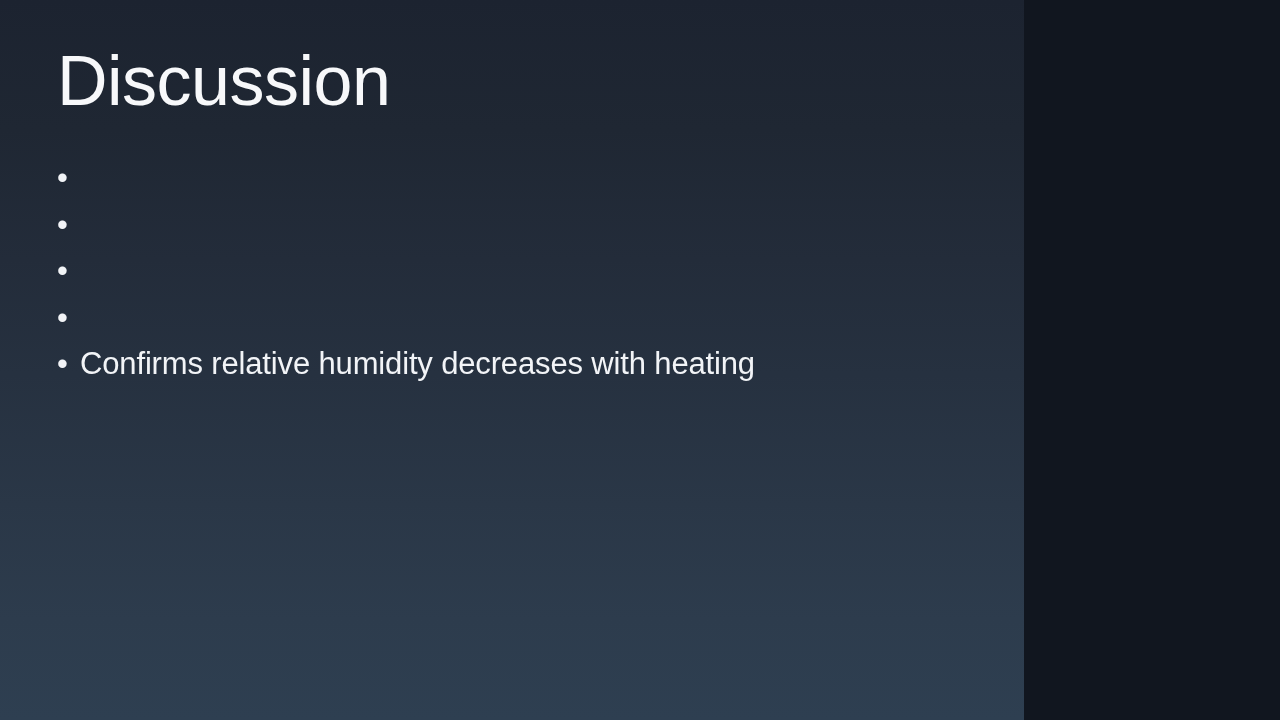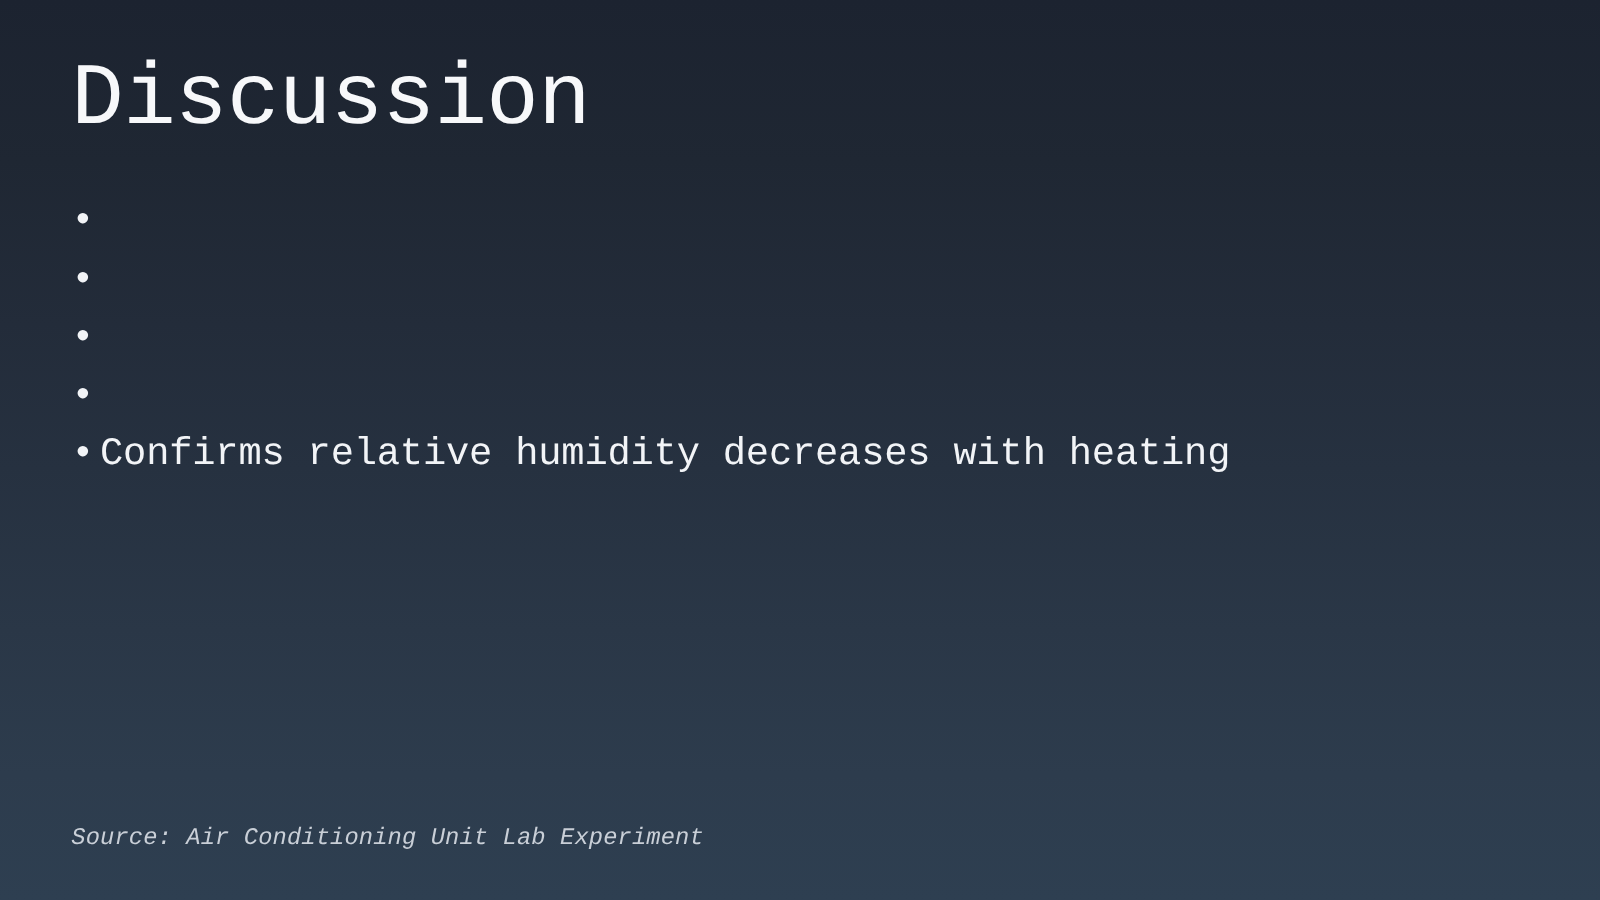--- a/index.html
+++ b/index.html
@@ -3,32 +3,32 @@
 <meta charset="utf-8">
 <title>Discussion Slide</title>
 <style>
   html, body {
     margin: 0;
     padding: 0;
     background: #11161f;
   }
   .slide {
     position: relative;
-    width: 1280px;
+    width: 1024px;
     height: 720px;
     overflow: hidden;
     background: linear-gradient(180deg,
         #1c2330 0%,
         #1f2733 18%,
         #232c3a 36%,
         #263140 52%,
         #2a3747 70%,
         #2d3c4d 86%,
         #2e3f51 100%);
-    font-family: Liberation Mono, monospace;
+    font-family: Liberation Sans, sans-serif;
     -webkit-font-smoothing: antialiased;
   }
 
   
   .slide-title {
     position: absolute;
     left: 57px;
     top: 46px;
     margin: 0;
     font-size: 70px;
@@ -106,15 +106,14 @@
     </li>
     <li class="bullet-item">
       <span class="bullet-marker">•</span>
     </li>
     <li class="bullet-item">
       <span class="bullet-marker">•</span>
       <span class="bullet-text">Confirms relative humidity decreases with heating</span>
     </li>
   </ul>
 
-  <p class="source-note">Source: Air Conditioning Unit Lab Experiment</p>
 
 </div>
 
 </body></html>

